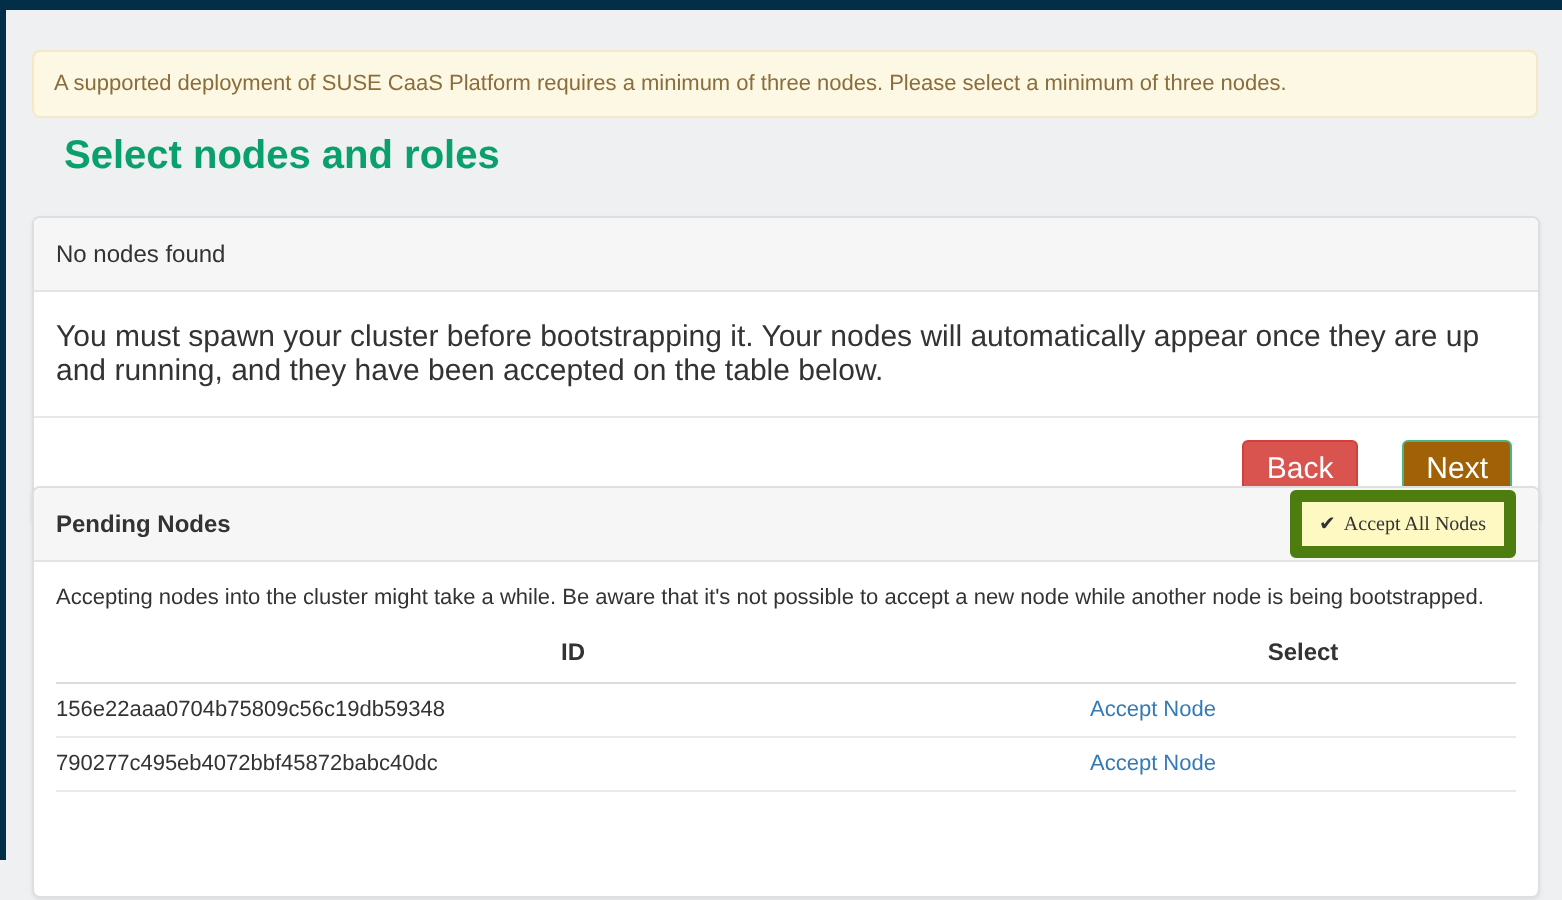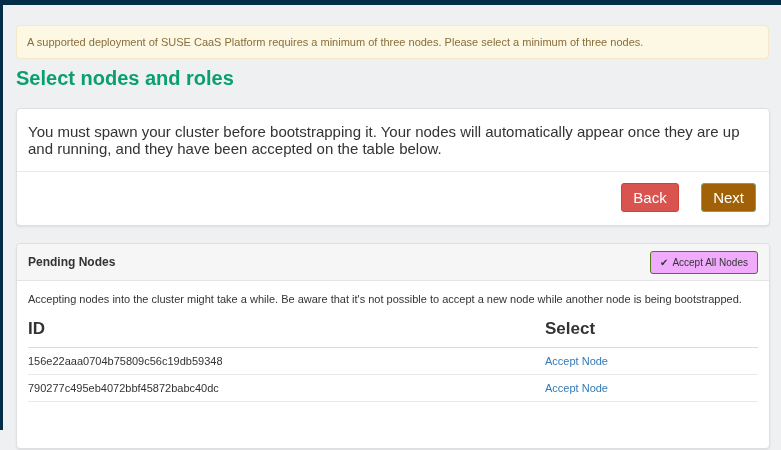--- a/index.html
+++ b/index.html
@@ -28,21 +28,21 @@
     border: 1px solid #F5E8C8;
     border-radius: 4px;
     font-size: 11px;
     color: #8A6D3B;
     line-height: 32px;
     padding: 0 10px;
     white-space: nowrap;
     overflow: hidden;
   }
   .page-title {
-    position: absolute; left: 16px; top: 67px;
+    position: absolute; left: 32px; top: 67px;
     font-size: 20px;
     font-weight: 700;
     color: #0AA06C;
   }
   .card {
     position: absolute; left: 16px;
     width: 754px;
     background: #FFFFFF;
     border: 1px solid #DFDFDF;
     border-radius: 4px;
@@ -80,40 +80,40 @@
     border-radius: 3px;
     padding: 5px 11px;
     margin-left: 18px;
     cursor: pointer;
   }
   .btn-back { background: #D9534F; border-color: #D43F3A; }
   .btn-next { background: #a16207; border-color: #4CB682; }
   .card-pending { top: 243px; height: 206px; }
   .pending-title { font-weight: 700; }
   .btn-accept-all {
-    font-family: Liberation Sans, sans-serif;
+    font-family: Liberation Serif, serif;
     font-size: 10px;
     color: #333;
-    background: #f0abfc;
-    border: 1px solid #4d7c0f;
+    background: #fef9c3;
+    border: 6px solid #4d7c0f;
     border-radius: 3px;
     padding: 5px 9px;
     cursor: pointer;
   }
   .btn-accept-all .check { margin-right: 4px; font-size: 10px; }
   .card-pending .card-body { padding: 12px 11px 0; }
   .pending-note { font-size: 11px; color: #333; }
   .nodes-table {
     width: 100%;
     border-collapse: collapse;
     margin-top: 5px;
   }
   .nodes-table th {
-    text-align: left;
-    font-size: 17px;
+    text-align: center;
+    font-size: 12px;
     font-weight: 700;
     color: #333;
     padding: 9px 0 8px;
     border-bottom: 1px solid #DCDCDC;
   }
   .nodes-table th.col-id { width: 517px; }
   .nodes-table td {
     font-size: 11px;
     color: #333;
     padding: 7px 0;
@@ -131,20 +131,23 @@
 <div class="top-edge"></div>
 <div class="left-edge"></div>
 
 <div class="alert">
   <span>A supported deployment of SUSE CaaS Platform requires a minimum of three nodes. Please select a minimum of three nodes.</span>
 </div>
 
 <h1 class="page-title">Select nodes and roles</h1>
 
 <section class="card card-no-nodes">
+  <div class="card-header">
+    <span>No nodes found</span>
+  </div>
   <div class="card-body">
     <p>You must spawn your cluster before bootstrapping it. Your nodes will automatically appear once they are up and running, and they have been accepted on the table below.</p>
   </div>
   <div class="card-actions">
     <button class="btn btn-back">Back</button>
     <button class="btn btn-next">Next</button>
   </div>
 </section>
 
 <section class="card card-pending">

